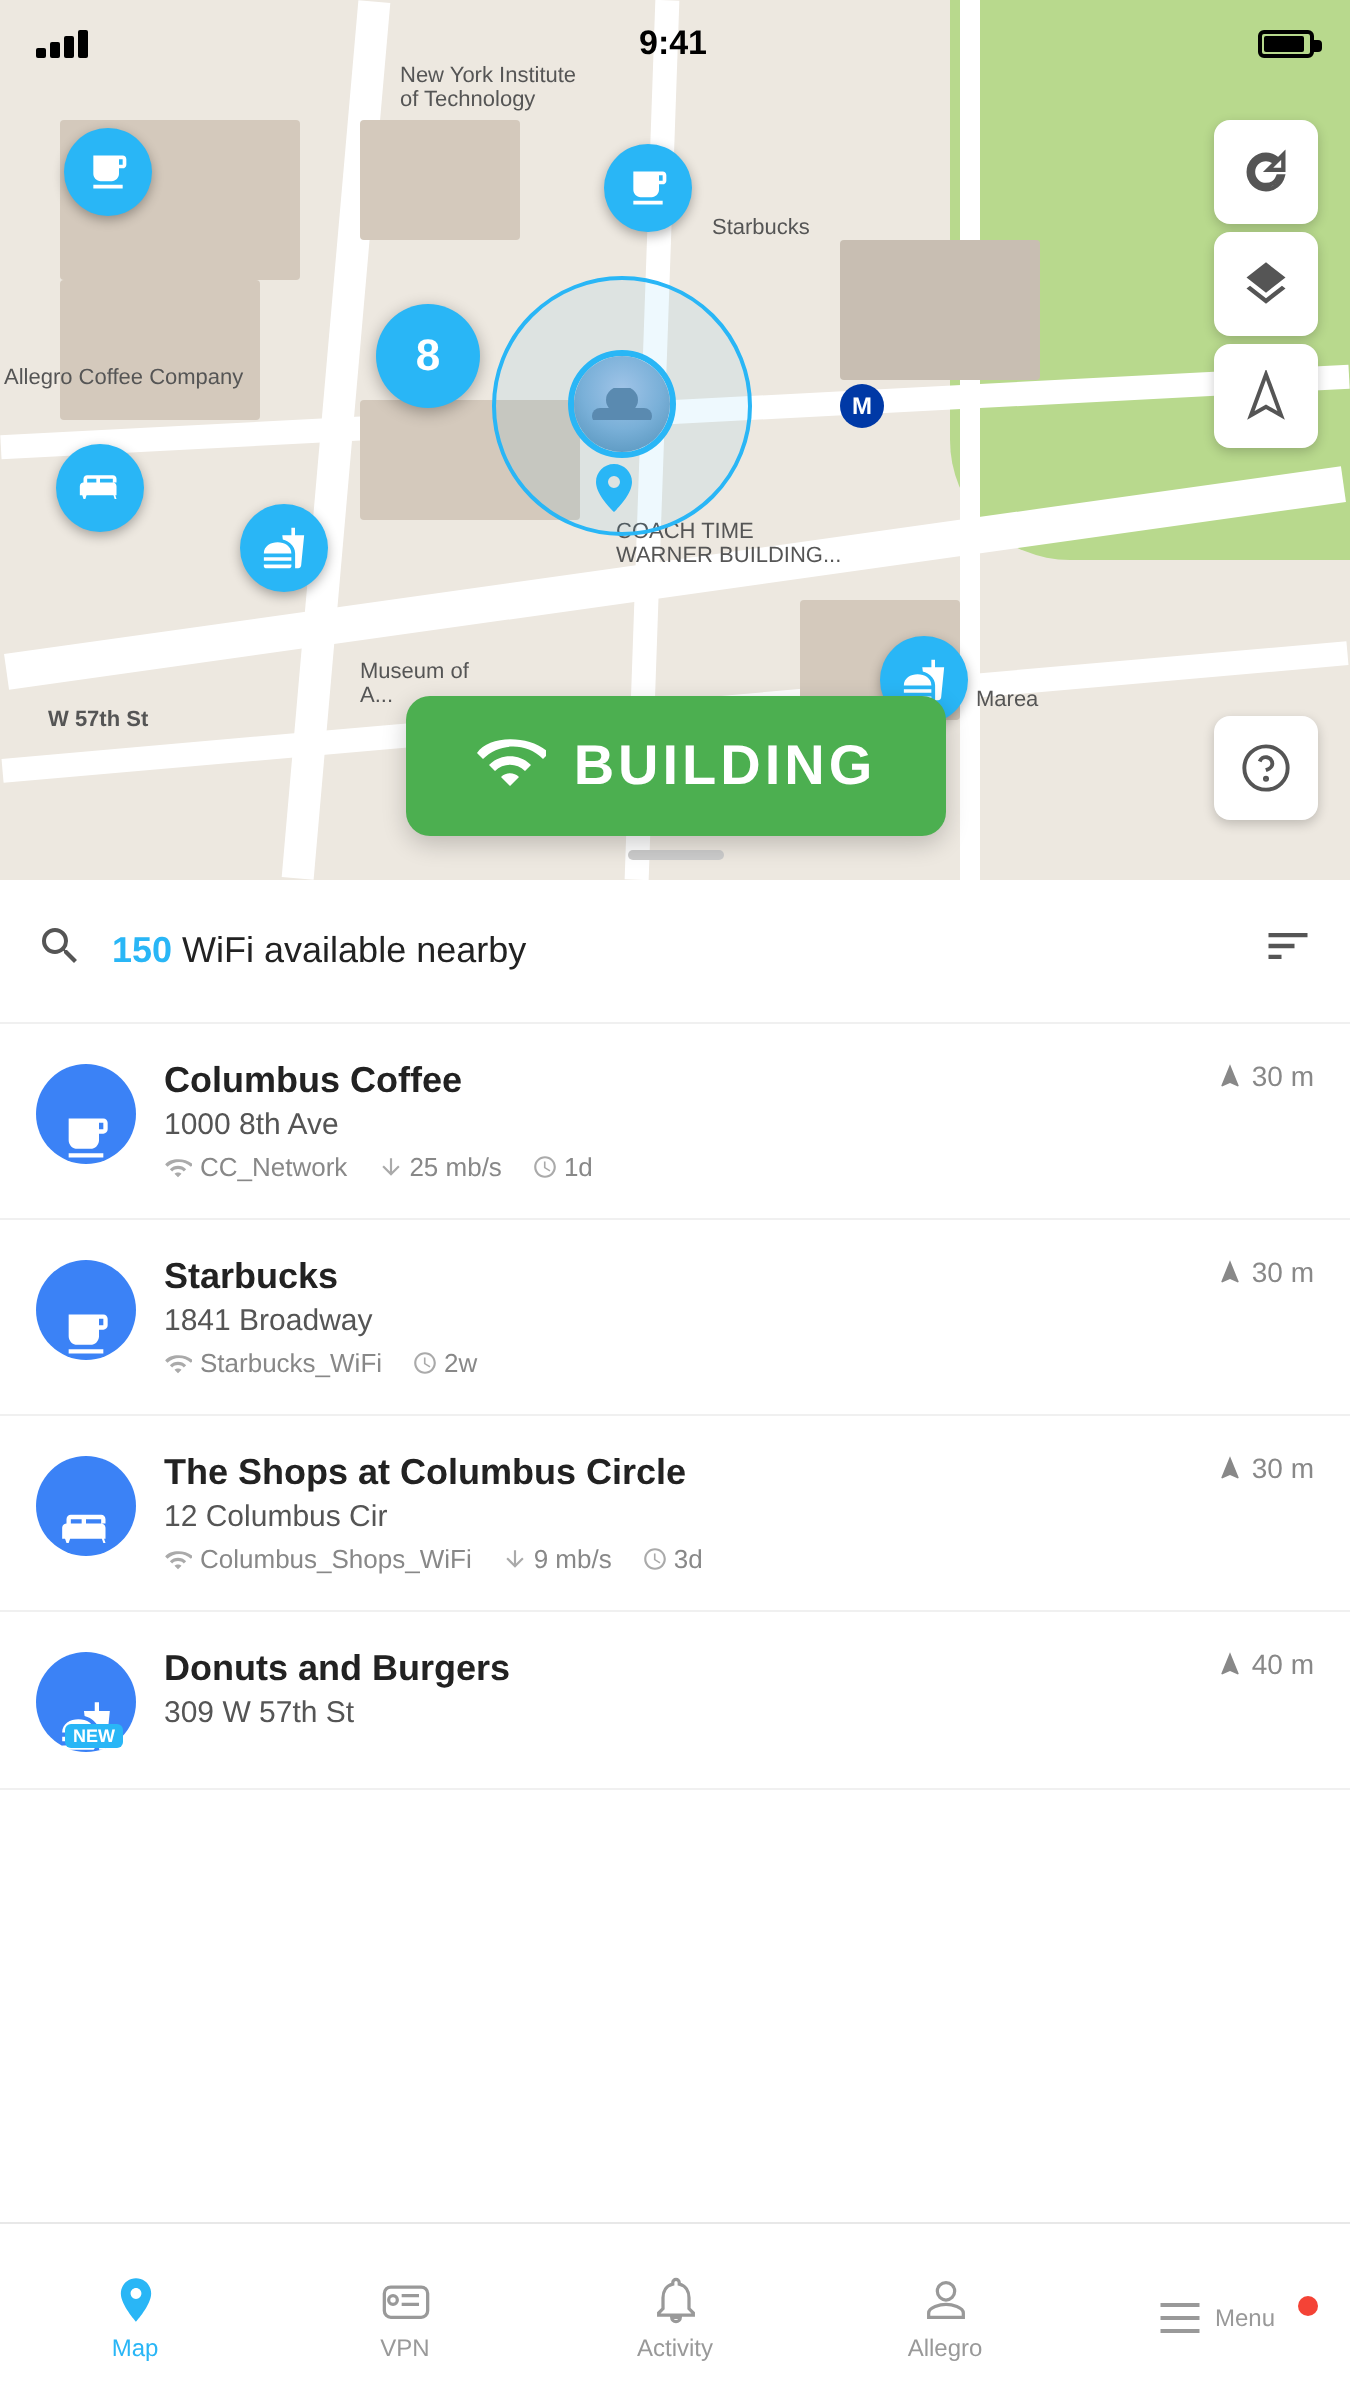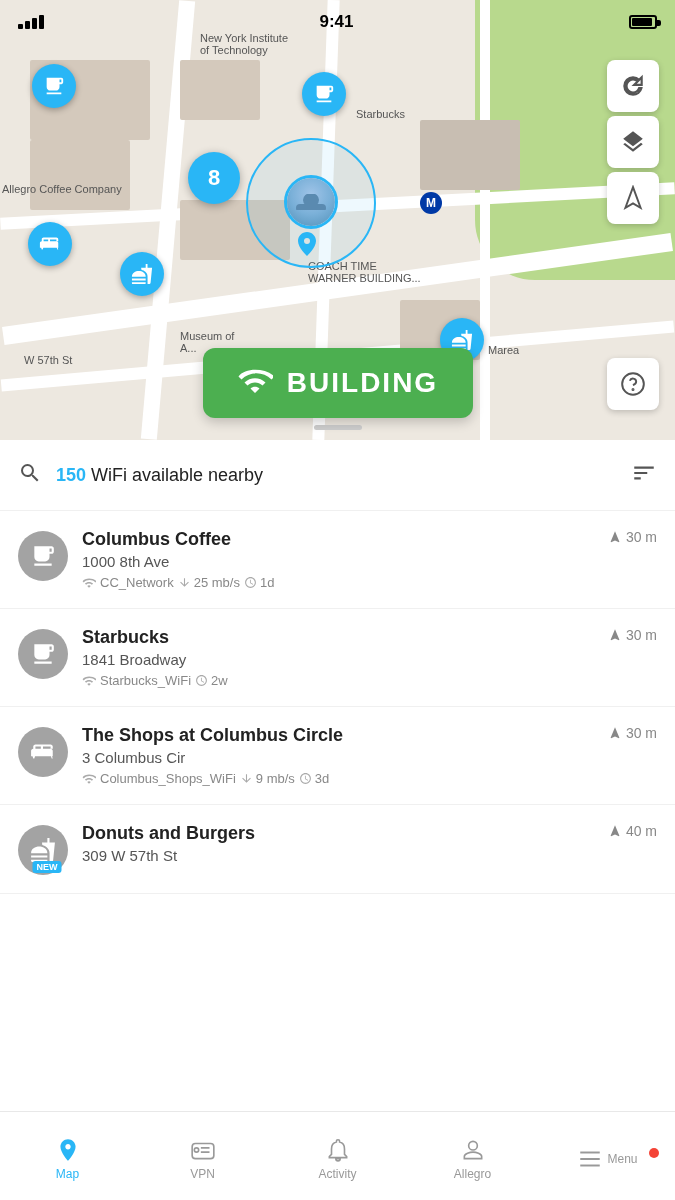--- a/index.html
+++ b/index.html
@@ -136,29 +136,29 @@
     .search-text .count { color: #29b6f6; font-weight: 700; }
     .filter-icon-wrap { margin-left: 10px; }
     .filter-icon-wrap svg { width: 26px; height: 26px; fill: #555; }
 
     
     .wifi-item {
       display: flex; align-items: flex-start; padding: 18px 18px;
       border-bottom: 1px solid #f0f0f0;
     }
     .wifi-item-icon {
-      width: 50px; height: 50px; border-radius: 50%; background: #a3a3a3;
-      display: flex; align-items: center; justify-content: center; flex-shrink: 0;
+      width: 50px; height: 50px; border-radius: 50%; background: #3b82f6;
+      display: flex; align-items: flex-end; justify-content: center; flex-shrink: 0;
       margin-right: 14px; margin-top: 2px;
     }
     .wifi-item-icon svg { width: 26px; height: 26px; fill: #fff; }
     .wifi-item-body { flex: 1; }
     .wifi-item-name { font-size: 18px; font-weight: 700; color: #222; margin-bottom: 3px; }
     .wifi-item-address { font-size: 15px; color: #555; margin-bottom: 5px; }
-    .wifi-item-meta { display: flex; align-items: center; gap: 4px; }
+    .wifi-item-meta { display: flex; align-items: center; gap: 15px; }
     .wifi-meta-ssid { font-size: 13px; color: #888; display: flex; align-items: center; gap: 4px; }
     .wifi-meta-speed { font-size: 13px; color: #888; display: flex; align-items: center; gap: 3px; }
     .wifi-meta-time { font-size: 13px; color: #888; display: flex; align-items: center; gap: 3px; }
     .wifi-item-right { display: flex; flex-direction: column; align-items: flex-end; gap: 8px; min-width: 80px; }
     .wifi-item-dist { font-size: 14px; color: #888; display: flex; align-items: center; gap: 4px; }
     .wifi-item-dist svg { width: 14px; height: 14px; fill: #888; }
     .badge-new {
       background: #29b6f6; color: #fff; font-size: 9px; font-weight: 700;
       padding: 1px 4px; border-radius: 3px; margin-left: 4px;
     }
@@ -218,21 +218,21 @@
   <div class="building" style="top:140px;left:30px;width:100px;height:70px;"></div>
   <div class="building" style="top:200px;left:180px;width:110px;height:60px;"></div>
   <div class="building" style="top:300px;left:400px;width:80px;height:60px;"></div>
   <div class="building" style="top:120px;left:420px;width:100px;height:70px; background:#c8beb2;"></div>
 
   <div class="map-label" style="top:32px;left:200px;">New York Institute<br>of Technology</div>
   <div class="map-label" style="top:108px;left:356px;">Starbucks</div>
   <div class="map-label" style="top:183px;left:2px;">Allegro Coffee Company</div>
   <div class="map-label" style="top:260px;left:308px;">COACH TIME<br>WARNER BUILDING...</div>
   <div class="map-label" style="top:330px;left:180px;">Museum of<br>A...</div>
-  <div class="map-label" style="top:354px;left:24px;">W 57th St</div>
+  <div class="map-label" style="top:354px;left:24px;font-weight:bold;">W 57th St</div>
   <div class="map-label" style="top:344px;left:488px;">Marea</div>
 
   <div style="position:absolute;top:192px;left:420px;width:22px;height:22px;background:#0039a6;border-radius:50%;display:flex;align-items:center;justify-content:center;">
     <span style="color:#fff;font-size:12px;font-weight:700;">M</span>
   </div>
 
   <div class="map-pin" style="top:64px;left:32px;">
     <svg viewBox="0 0 24 24">
         <path d="M20 3H4v10c0 2.21 1.79 4 4 4h6c2.21 0 4-1.79 4-4v-3h2c1.1 0 2-.9 2-2V5c0-1.1-.9-2-2-2zm0 5h-2V5h2v3zM4 19h16v2H4z"></path>
       </svg>
@@ -412,21 +412,21 @@
   </div>
 
   <div class="wifi-item">
     <div class="wifi-item-icon">
       <svg viewBox="0 0 24 24">
         <path d="M21 9V7c0-1.1-.9-2-2-2H5c-1.1 0-2 .9-2 2v2c-1.1 0-2 .9-2 2v5h1.33L3 18h1l.67-2h14.67l.67 2h1l-.67-2H21v-5c0-1.1-.9-2-2-2zm-2 0h-7V7h7v2zm-9 0H5V7h5v2z"></path>
       </svg>
     </div>
     <div class="wifi-item-body">
       <div class="wifi-item-name">The Shops at Columbus Circle</div>
-      <div class="wifi-item-address">3 Columbus Cir</div>
+      <div class="wifi-item-address">12 Columbus Cir</div>
       <div class="wifi-item-meta">
         <span class="wifi-meta-ssid">
           <svg width="14" height="14" viewBox="0 0 24 24" fill="#aaa">
               <path d="M1 9l2 2c5.52-5.52 14.48-5.52 20 0l2-2C18.93 2.93 5.07 2.93 1 9zm8 8l3 3 3-3c-1.65-1.66-4.34-1.66-6 0zm-4-4l2 2c2.76-2.76 7.24-2.76 10 0l2-2C15.14 9.14 8.87 9.14 5 13z"></path>
             </svg>
           Columbus_Shops_WiFi
         </span>
         <span class="wifi-meta-speed">
           <svg width="13" height="13" viewBox="0 0 24 24" fill="#aaa">
               <path d="M20 12l-1.41-1.41L13 16.17V4h-2v12.17l-5.58-5.59L4 12l8 8 8-8z"></path>

